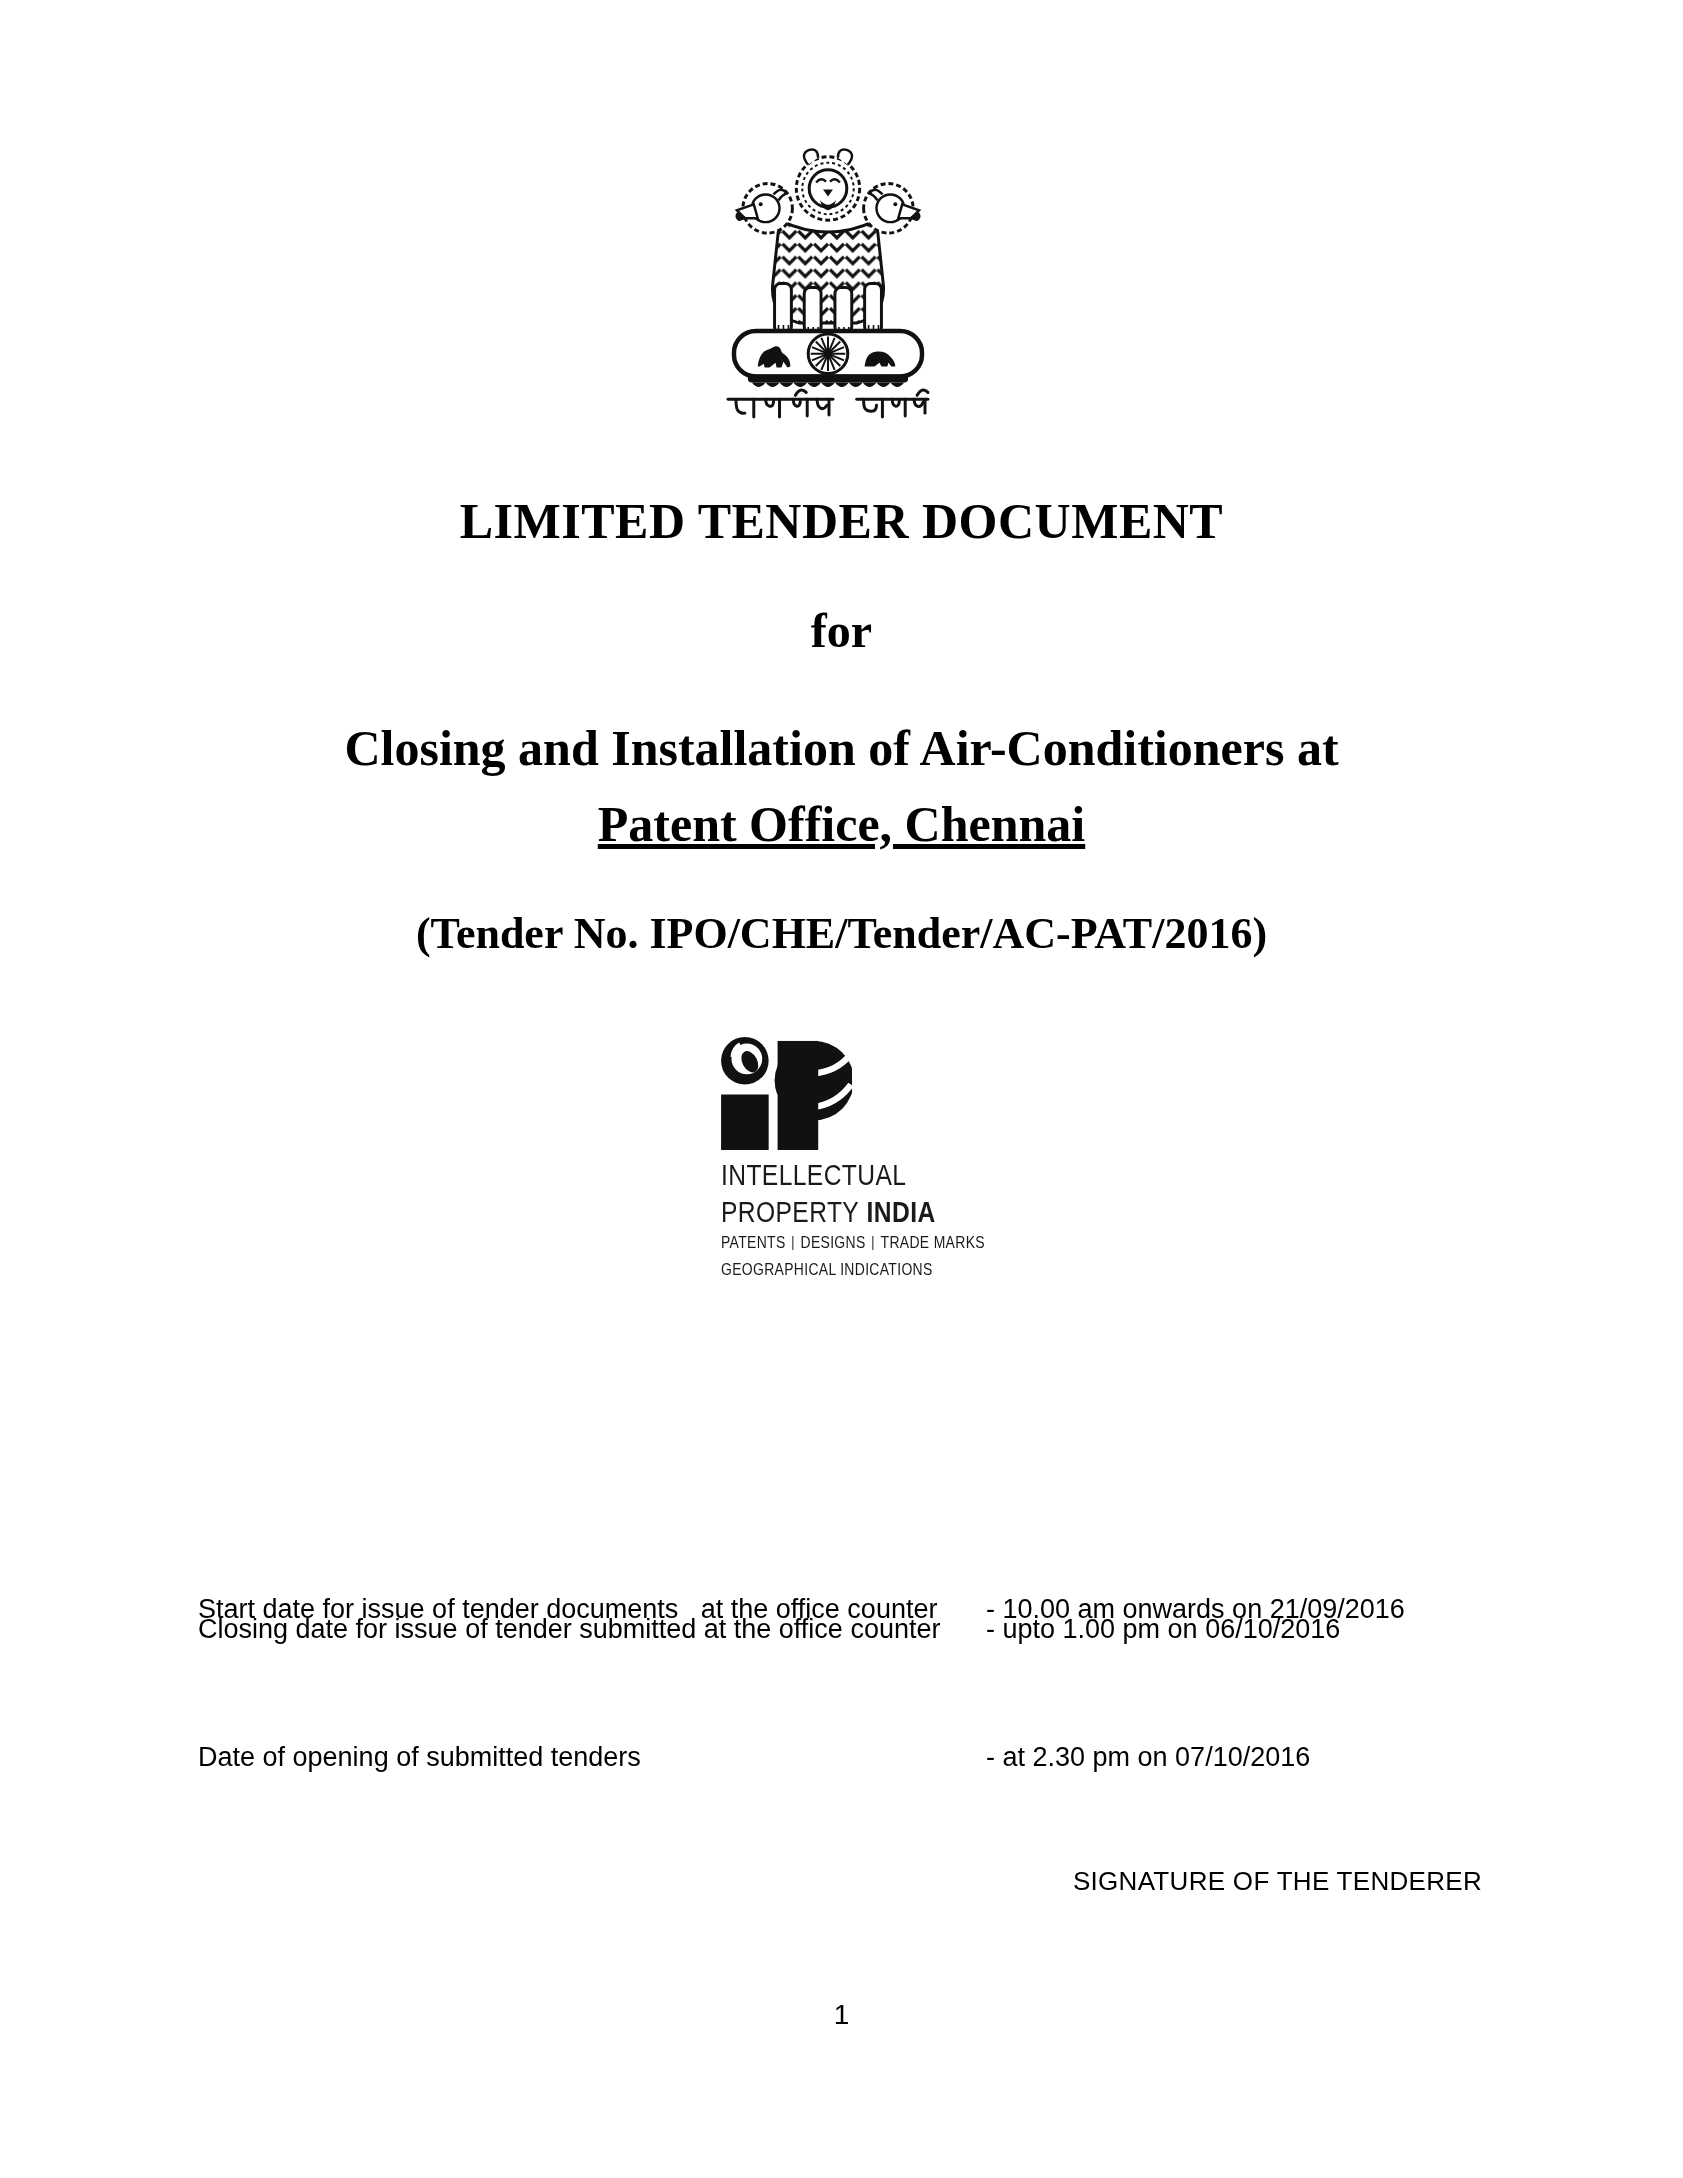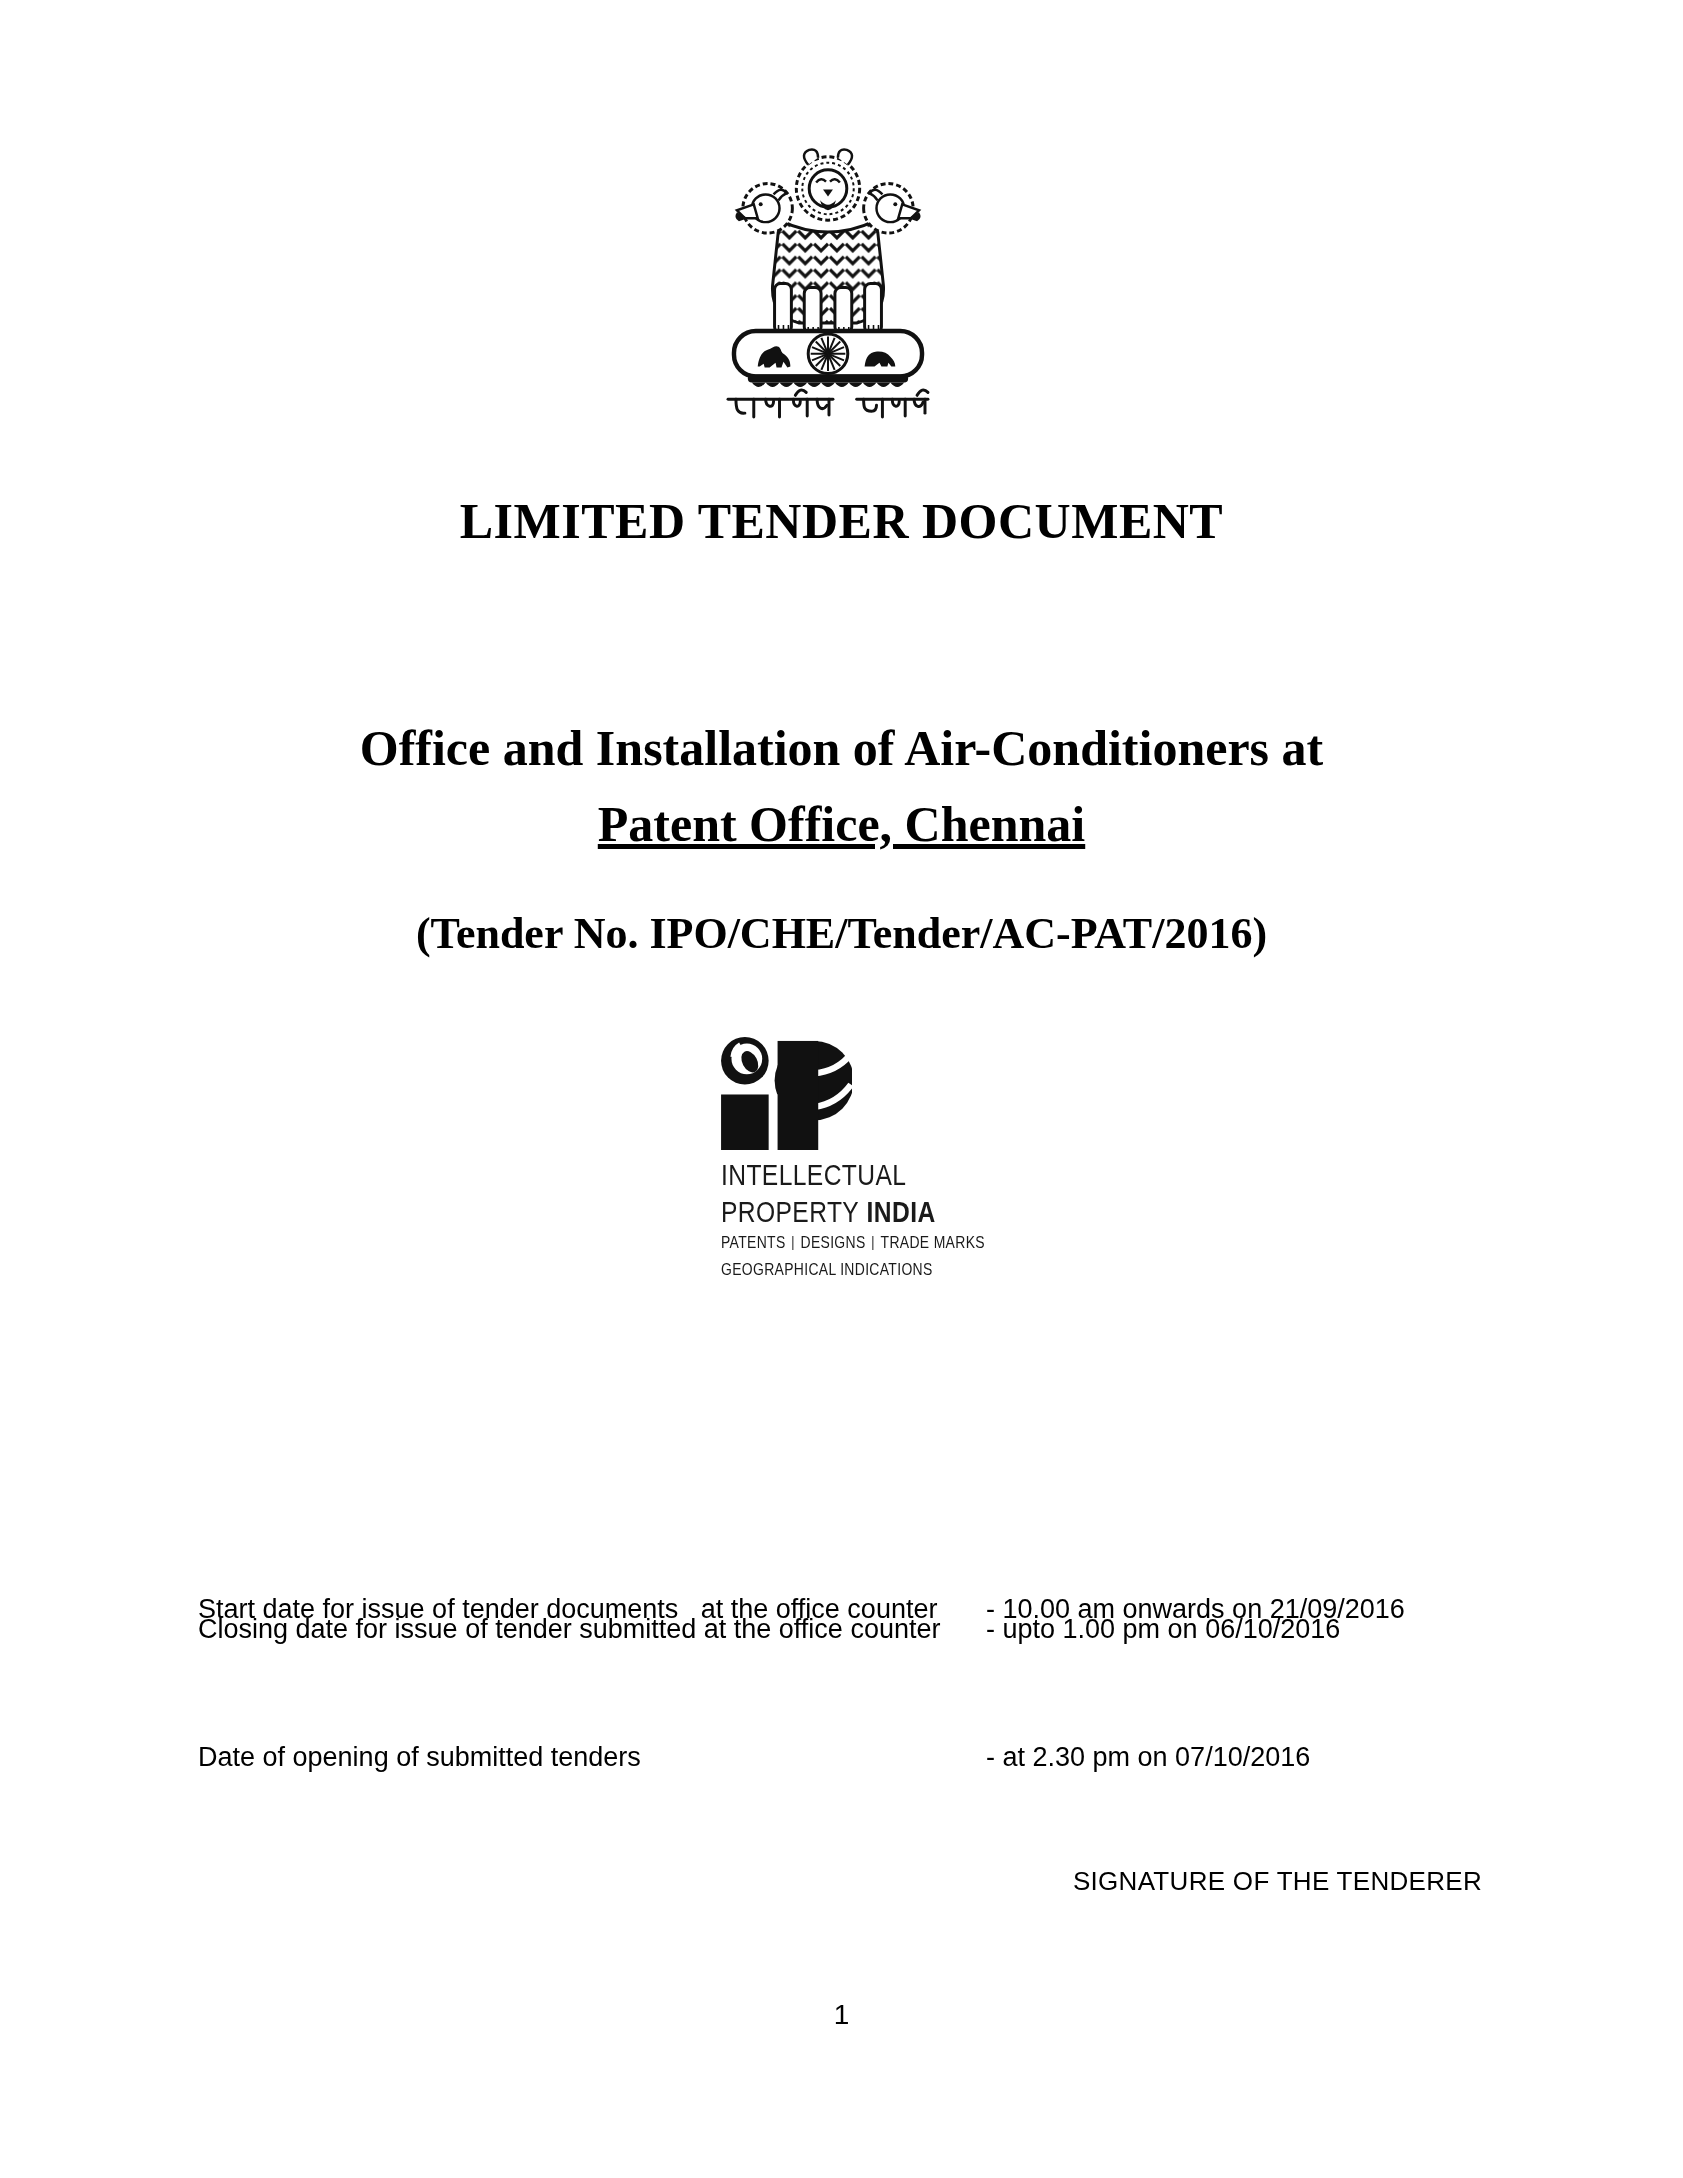--- a/index.html
+++ b/index.html
@@ -140,21 +140,22 @@
         <path d="M166,263 v18"></path>
         <path d="M176,263 c0,9 7,9 7,2"></path>
         <path d="M189,263 v17"></path>
         <path d="M198,263 c0,8 7,10 9,3"></path>
         <path d="M209,263 v14"></path>
       </g>
     </svg>
   </div>
 
   <div class="abs center serif title">LIMITED TENDER DOCUMENT</div>
-  <div class="abs center serif subj1">Office and Installation of Air-Conditioners at</div>
+  <div class="abs center serif for-line">for</div>
+  <div class="abs center serif subj1">Closing and Installation of Air-Conditioners at</div>
   <div class="abs center serif subj2">Patent Office, Chennai</div>
   <div class="abs center serif tender-no">(Tender No. IPO/CHE/Tender/AC-PAT/2016)</div>
 
   <div class="abs ip-glyph">
     <svg viewBox="0 0 132 116" xmlns="http://www.w3.org/2000/svg">
       <circle cx="24" cy="26" r="24" fill="#111"></circle>
       <circle cx="26" cy="24" r="15.5" fill="#fff"></circle>
       <ellipse cx="29" cy="27" rx="7.5" ry="11.5" fill="#111" transform="rotate(-28 29 27)"></ellipse>
       <path d="M19,9 q-7,4 -8,13" stroke="#fff" stroke-width="3.2" fill="none"></path>
       <circle cx="94" cy="46" r="40" fill="#111"></circle>

